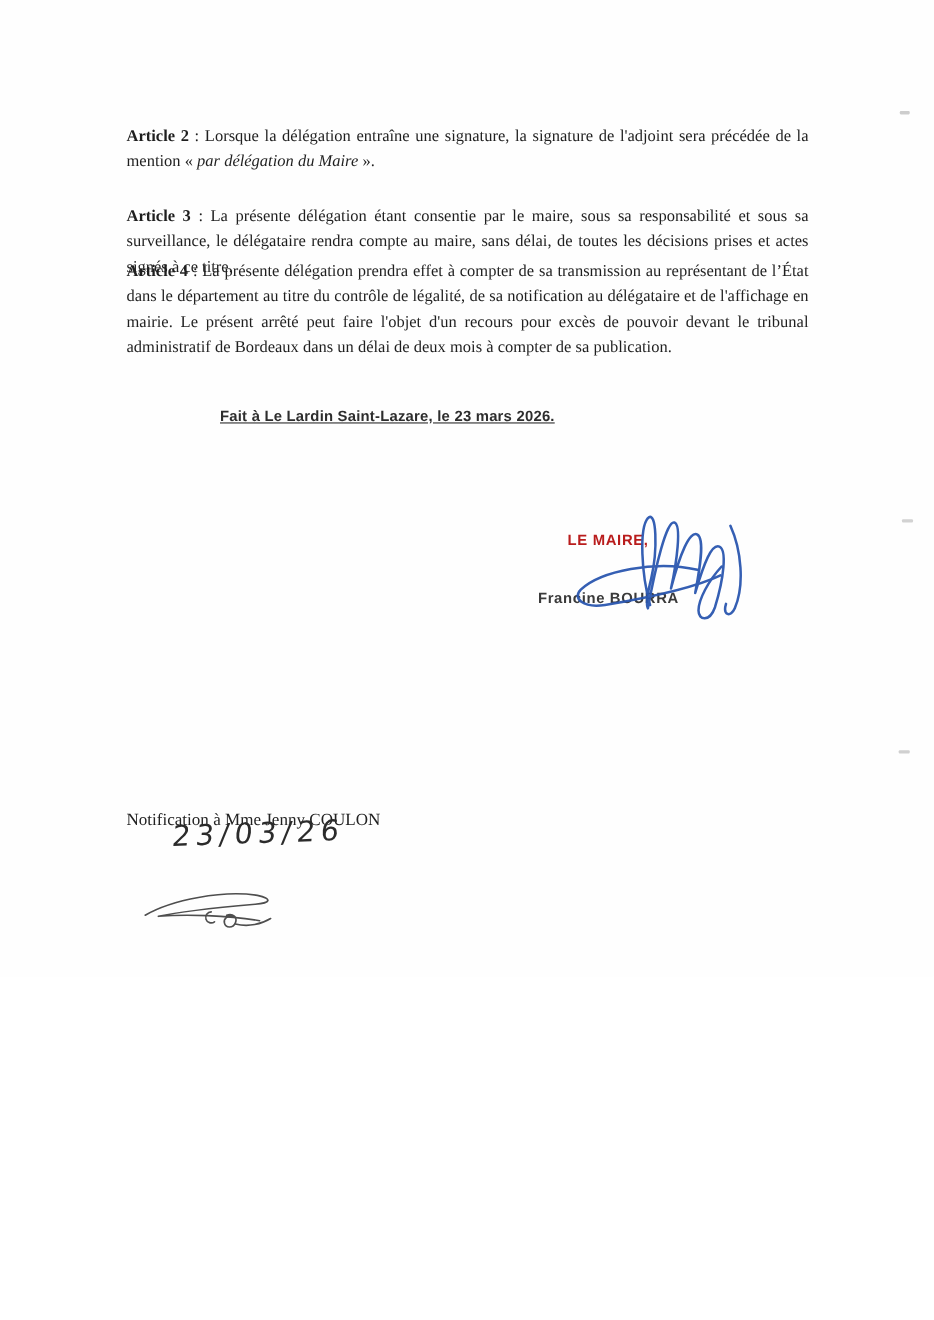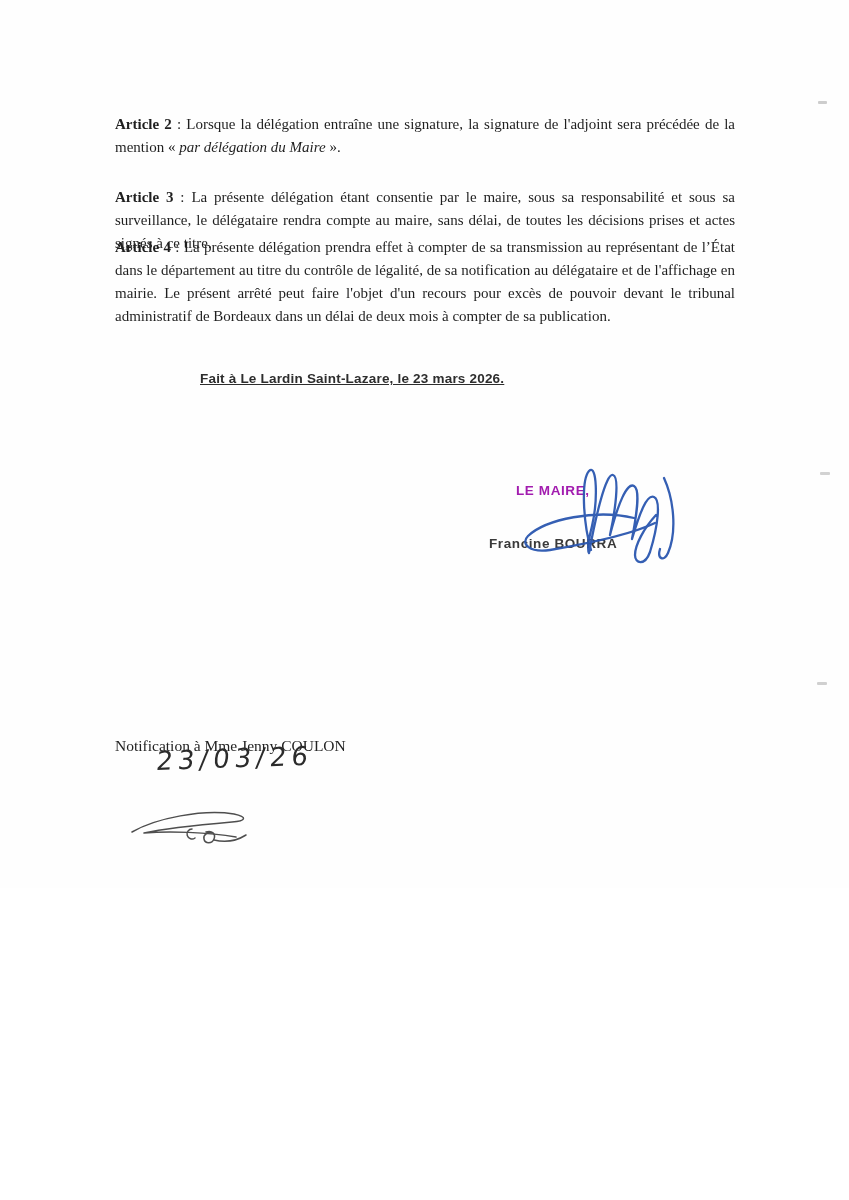--- a/index.html
+++ b/index.html
@@ -37,21 +37,21 @@
     padding-left: 28px;
   }
   .mayor-title {
     position: absolute;
     left: 516px;
     top: 483px;
     font-family: "Liberation Sans", sans-serif;
     font-weight: bold;
     font-size: 13.5px;
     letter-spacing: 0.6px;
-    color: #a21caf;
+    color: #b91c1c;
   }
   .mayor-name {
     position: absolute;
     left: 489px;
     top: 536px;
     font-family: "Liberation Sans", sans-serif;
     font-weight: bold;
     font-size: 13.5px;
     letter-spacing: 0.6px;
     color: #3a3a3a;

